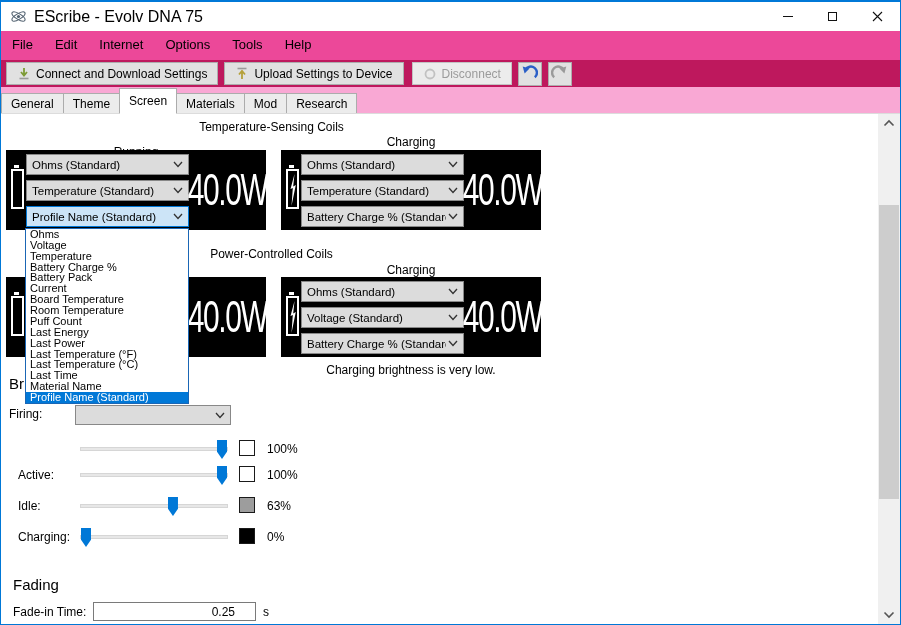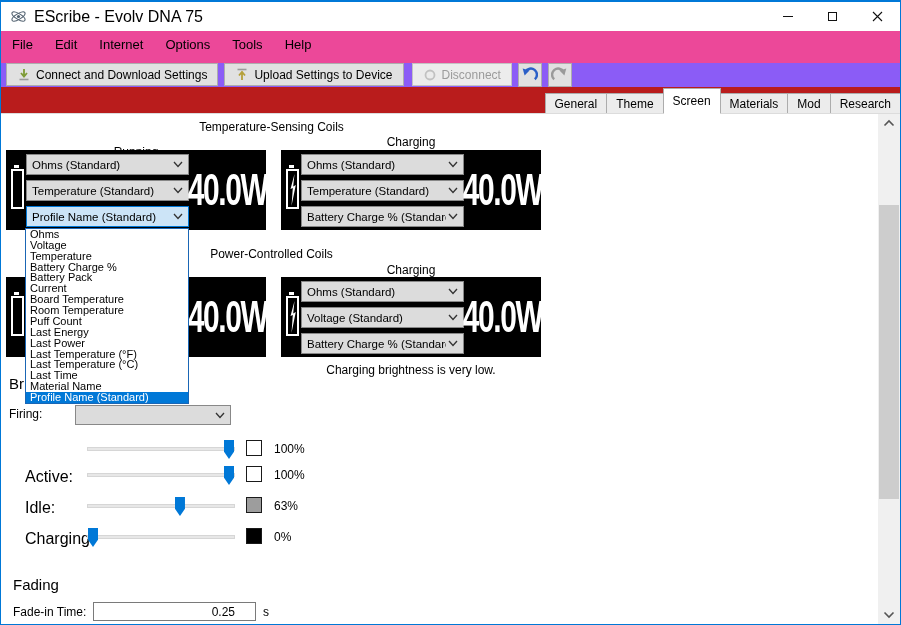--- a/index.html
+++ b/index.html
@@ -17,30 +17,30 @@
   .wctrls { margin-left:auto; display:flex; height:100%; }
   .wbtn { width:45px; height:100%; display:flex; align-items:center; justify-content:center; cursor:default; }
   .glyph-min { width:10px; height:1px; background:#111; display:block; }
   .glyph-max { width:9px; height:9px; border:1px solid #111; display:block; }
 
   
   .menubar { height:26px; background:#ec4899; display:flex; align-items:center; flex:0 0 auto; }
   .menu-item { padding:0 11px; display:flex; align-items:center; font-size:13px; }
 
   
-  .toolbar { height:30px; background:#8b5cf6; border-top:6px solid #ec4899; display:flex; align-items:flex-start; flex:0 0 auto; }
+  .toolbar { height:30px; background:#be185d; border-top:3px solid #ec4899; display:flex; align-items:center; flex:0 0 auto; }
   .tbtn { height:23px; margin-left:6px; padding:0 10px; background:#e1e1e1; border:1px solid #adadad;
           display:flex; align-items:center; gap:5px; font-size:12px; white-space:nowrap; }
   .tbtn:first-child { margin-left:5px; }
   .tbtn.disabled { color:#9b9b9b; background:#ececec; border-color:#c3c3c3; margin-left:8px;}
   .tbtn.square { width:24px; height:24px; padding:0; justify-content:center; }
   .tbtn svg { flex:0 0 auto; }
 
   
-  .tabstrip { height:27px; background:#b91c1c; display:flex; align-items:flex-end; padding-left:0; position:relative; flex:0 0 auto;justify-content:flex-end; }
+  .tabstrip { height:27px; background:#f9a8d4; display:flex; align-items:flex-end; padding-left:0; position:relative; flex:0 0 auto; }
   .tabstrip::after { content:""; position:absolute; left:0; right:0; bottom:0; height:1px; background:#dcdcdc; }
   .tab { height:21px; padding:0 9px; background:#ececec; border:1px solid #acacac; border-bottom:none;
          display:flex; align-items:center; font-size:12px; margin-right:-1px; position:relative; }
   .tab.active { height:26px; background:#fff; z-index:3; border-bottom:1px solid #fff; }
 
   
   .content { position:relative; flex:1 1 auto; background:#fff; overflow:hidden; }
 
   .c-heading { position:absolute; left:0; width:541px; text-align:center; font-size:12px; }
   .c-sub { position:absolute; width:260px; text-align:center; font-size:12px; }
@@ -49,33 +49,33 @@
   .batt { position:absolute; left:5px; top:19px; width:13px; height:40px; border:2px solid #fff; }
   .batt::before { content:""; position:absolute; top:-6px; left:1px; width:5px; height:3px; background:#fff; }
   .batt svg { position:absolute; left:0.5px; top:2px; }
   .combo { position:absolute; left:20px; width:163px; height:21px; background:#dcdcdc; border:1px solid #888;
            display:flex; align-items:center; padding:0 5px; font-size:11.5px; white-space:nowrap; overflow:hidden; }
   .combo .ctext { flex:1 1 auto; overflow:hidden; }
   .combo .chev { flex:0 0 auto; margin-left:2px; display:flex; }
   .combo.c1 { top:4px;gap:9px; } .combo.c2 { top:30px; } .combo.c3 { top:56px; }
   .combo.focused { background:#cce4f7; border-color:#0078d7; }
   .watt { position:absolute; left:184px; right:0; top:0; bottom:0; display:flex; align-items:center; justify-content:center;
-          color:#fff; font-weight:bold; }
+          color:#fff; font-weight:normal; }
   .watt span { display:inline-block; font-size:44px; letter-spacing:-2px; transform:scale(0.68,1.02); }
 
   .note { position:absolute; font-size:12px; text-align:center; }
 
   .sec-heading { position:absolute; font-size:15px; }
   .f-label { position:absolute; font-size:12px; white-space:nowrap; }
   .firing-combo { position:absolute; left:74px; top:291px; width:156px; height:20px; background:#dcdcdc; border:1px solid #888;
                   display:flex; align-items:center; padding:0 5px; }
   .firing-combo .chev { margin-left:auto; display:flex; }
 
-  .srow { position:absolute; left:12px; height:20px; width:560px; }
-  .slabel { position:absolute; left:12px; top:3px; font-size:16px; }
+  .srow { position:absolute; left:5px; height:20px; width:560px; }
+  .slabel { position:absolute; left:12px; top:3px; font-size:12px; }
   .strack { position:absolute; left:74px; top:8px; width:148px; height:4px; background:#e7e7e7; border:1px solid #d6d6d6; }
   .sthumb { position:absolute; top:-8px; left:0; width:10px; height:19px; background:#0078d7;
             clip-path:polygon(0 0,100% 0,100% 62%,50% 100%,0 62%); }
   .swatch { position:absolute; left:233px; top:1px; width:16px; height:16px; border:1px solid #1a1a1a; }
   .spct { position:absolute; left:261px; top:3px; font-size:12px; }
 
   .fade-input { position:absolute; left:92px; top:488px; width:163px; height:19px; border:1px solid #7a7a7a;
                 font-family:"Liberation Sans",sans-serif; font-size:12px; text-align:right; padding-right:20px; background:#fff; }
   .fade-unit { position:absolute; left:262px; top:491px; font-size:12px; }
 

